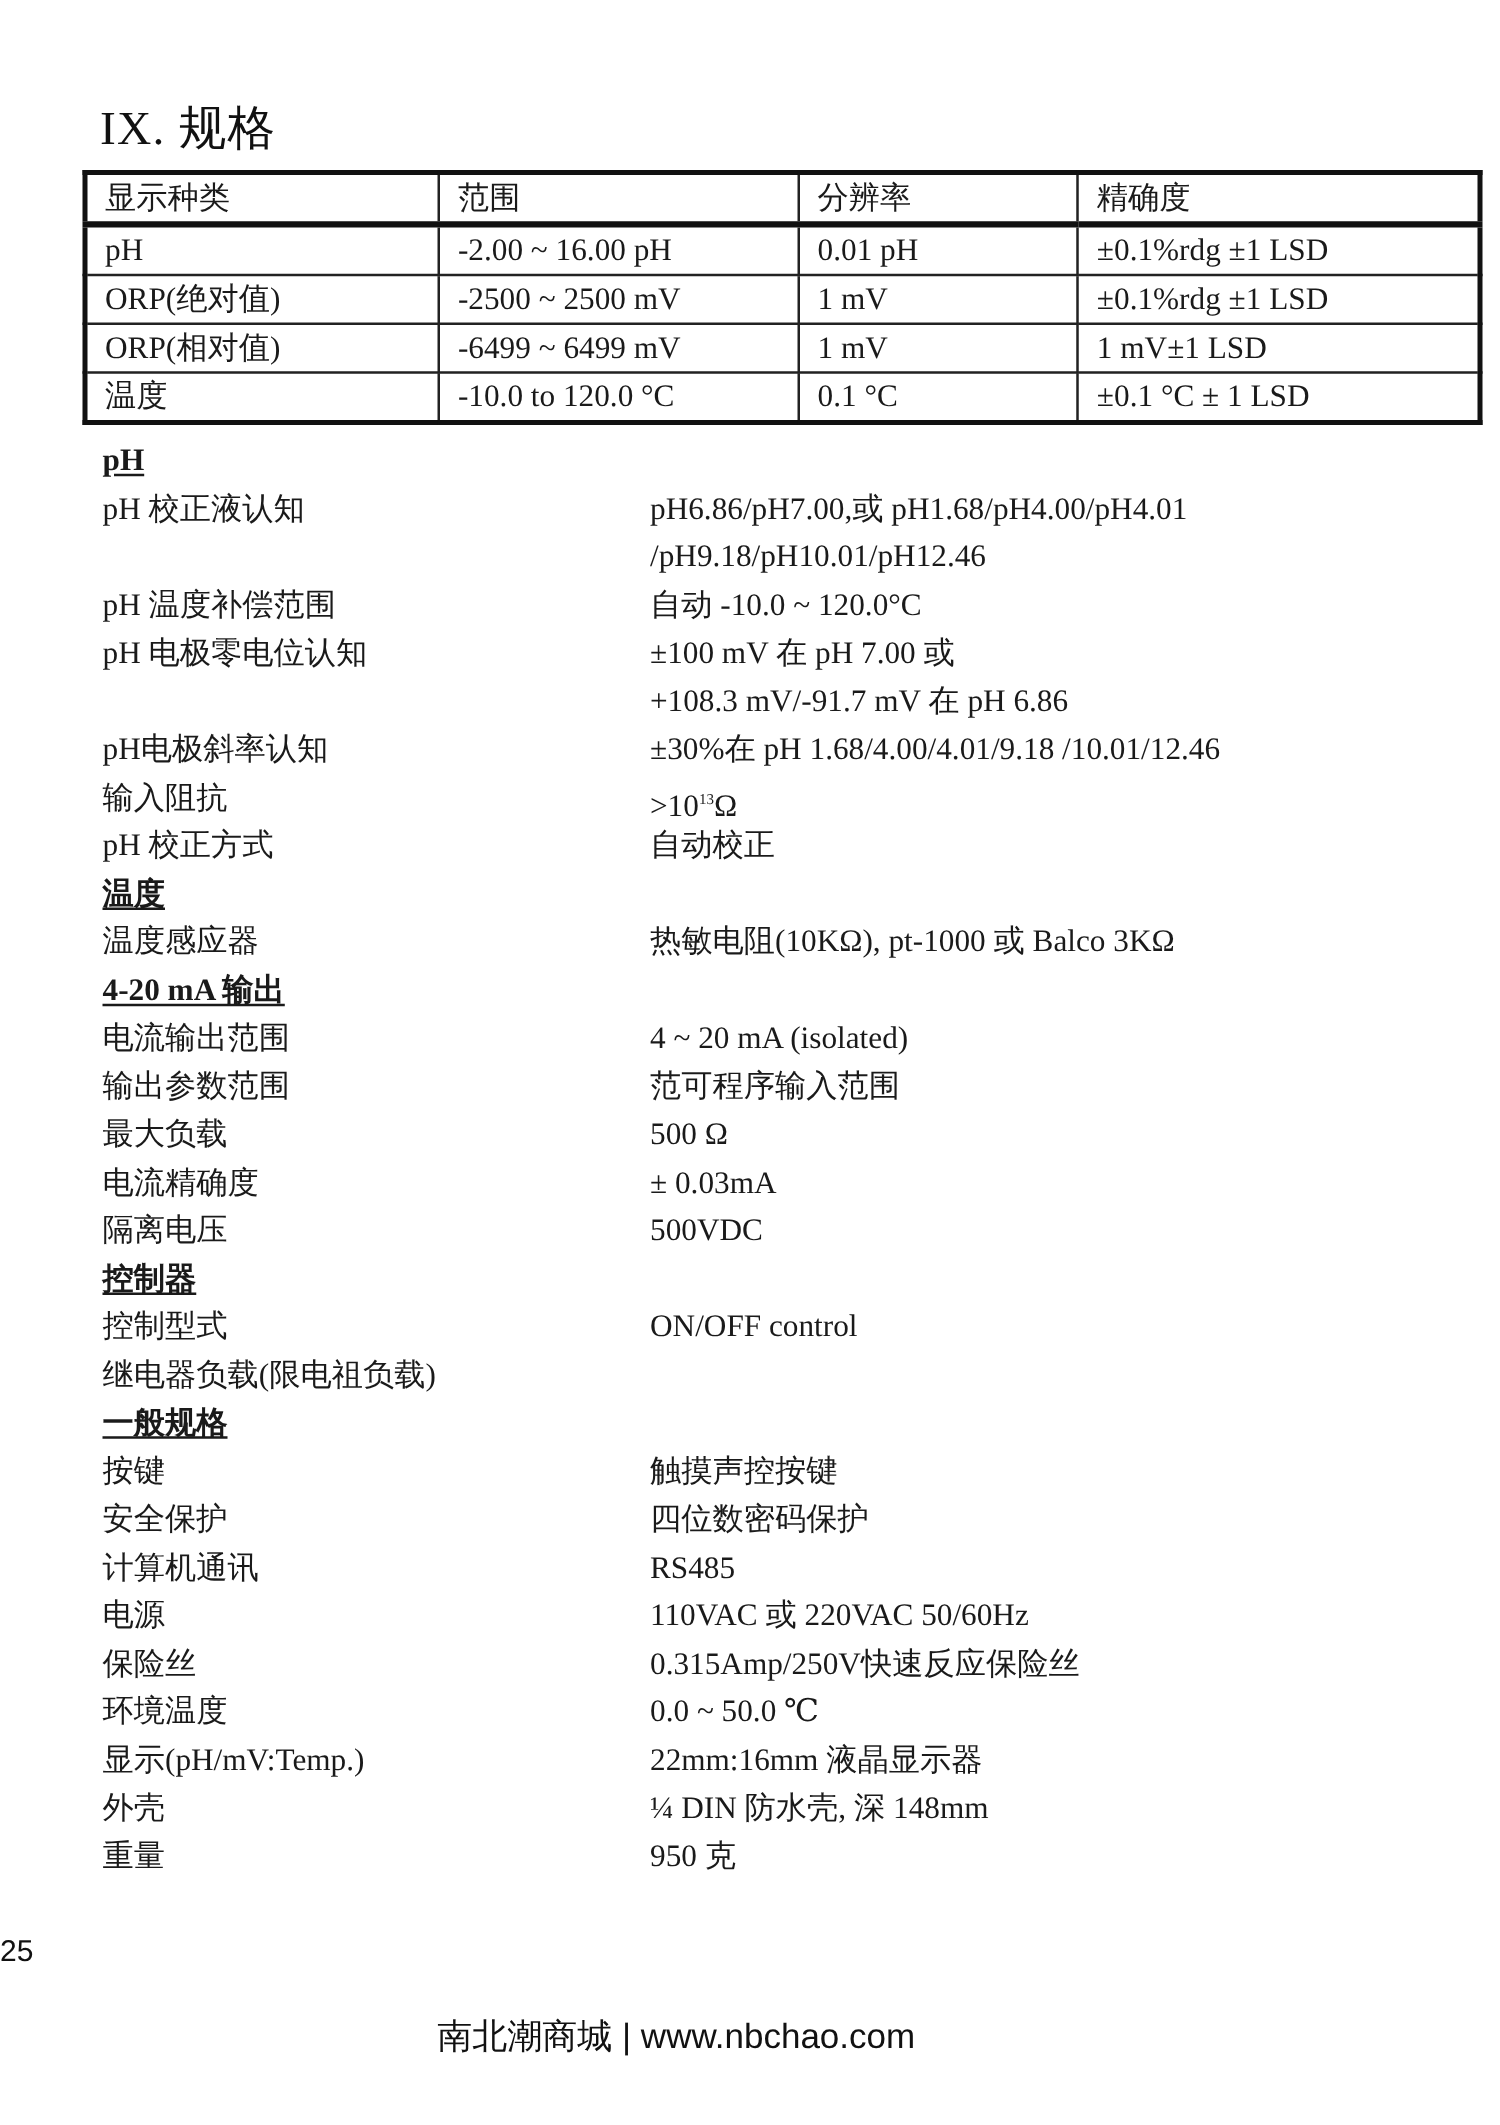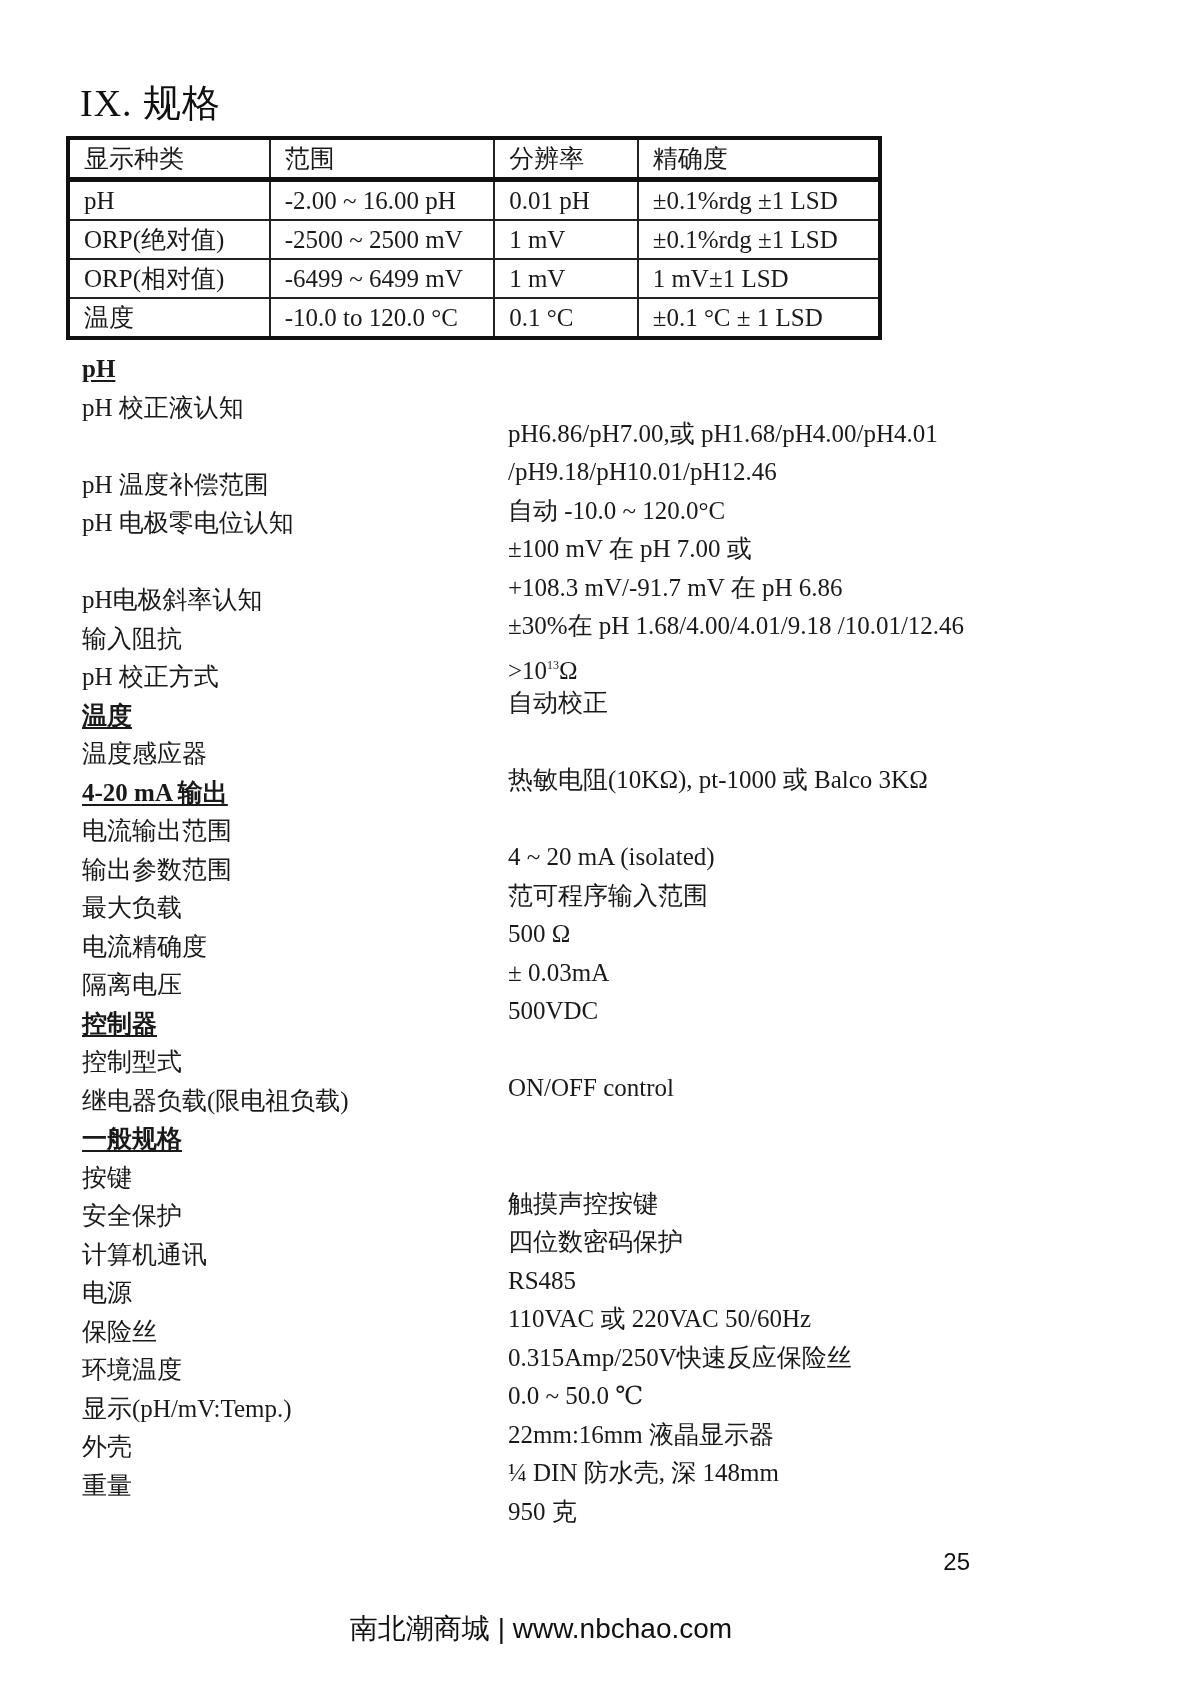--- a/index.html
+++ b/index.html
@@ -9,48 +9,48 @@
       color: #1a1a1a;
     }
     .page { position: absolute; left: 0; top: 0; width: 1200px; height: 1700px; border-radius: 14px; }
     .title {
       position: absolute; left: 80px; top: 78px;
       font-size: 38px; line-height: 50px; font-weight: normal; letter-spacing: 1px;
       color: #111;
     }
     table.spec {
       position: absolute; left: 66px; top: 136px;
-      width: 816px; border-collapse: collapse;
+      width: 1120px; border-collapse: collapse;
       border: 4px solid #111;
       font-size: 25px;
     }
     table.spec td {
       border: 2px solid #222; height: 37px; padding: 0 0 0 14px;
       vertical-align: middle; line-height: 37px; white-space: nowrap;
       color: #1a1a1a;
     }
     table.spec tr.head td { border-bottom: 5px solid #111; }
     table.spec col.c1 { width: 260px; }
     table.spec col.c2 { width: 264px; }
     table.spec col.c3 { width: 205px; }
     table.spec col.c4 { width: 295px; }
 
     .specs { position: absolute; left: 82px; top: 350px; width: 1040px; }
     .row {
       position: relative; height: 38.5px; line-height: 38.5px;
       font-size: 25px; white-space: nowrap;
     }
     .row .k { position: absolute; left: 0; top: 0; }
-    .row .v { position: absolute; left: 426px; top: 0; margin-top: 26px; }
+    .row .v { position: absolute; left: 438px; top: 0; }
     .row.head .k { text-decoration: underline; text-underline-offset: 3px; font-weight: bold; }
     sup { font-size: 12px; vertical-align: 10px; }
 
     .pagenum {
       position: absolute; left: 0; width: 970px; top: 1548px;
-      text-align: right; font-family: "Liberation Sans", "DejaVu Sans", sans-serif;
+      text-align: left; font-family: "Liberation Sans", "DejaVu Sans", sans-serif;
       font-size: 24px; color: #111;
     }
     .footer {
       position: absolute; left: 0; width: 1082px; top: 1610px;
       text-align: center; font-family: "Liberation Sans", "DejaVu Sans", sans-serif;
       font-size: 28px; color: #111;
     }
   </style>
 </head>
 <body>

